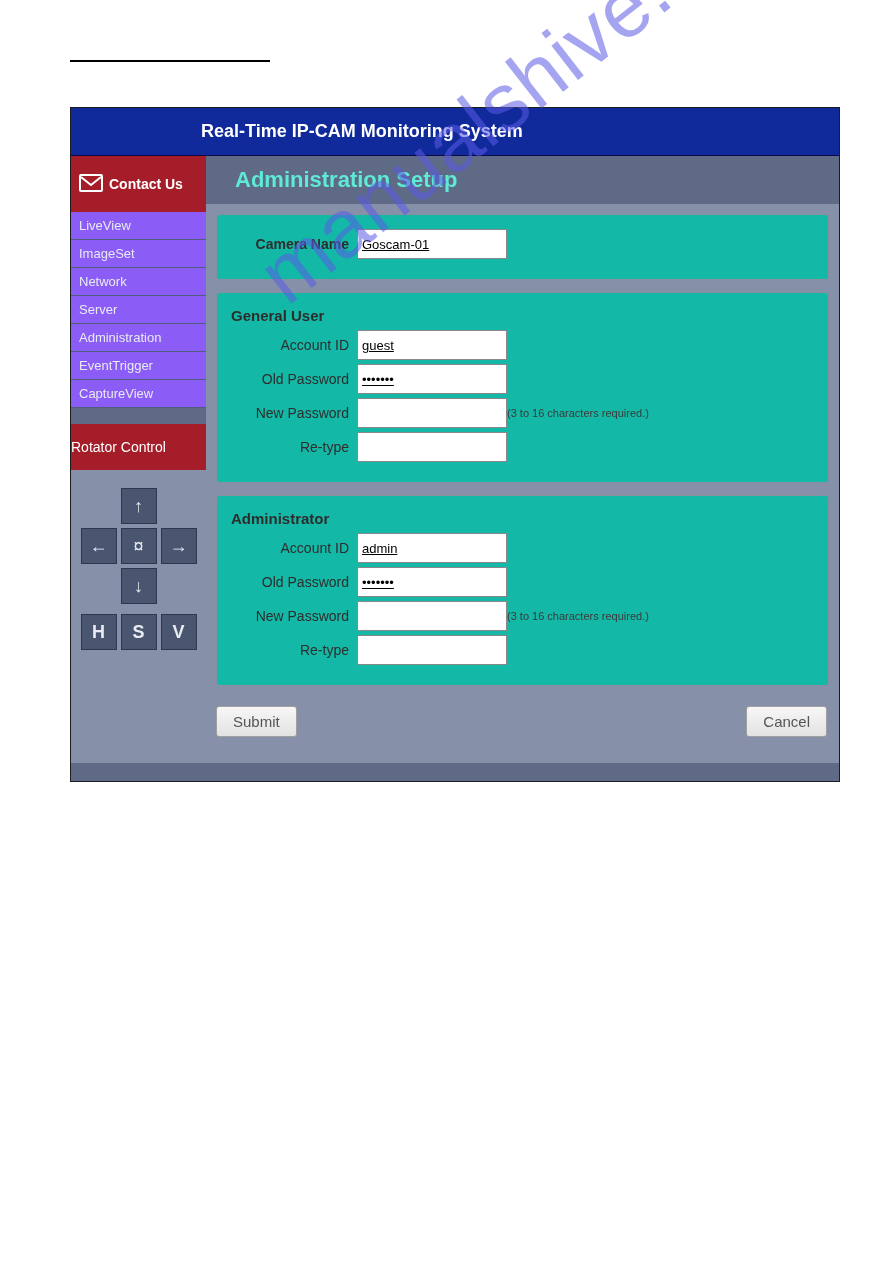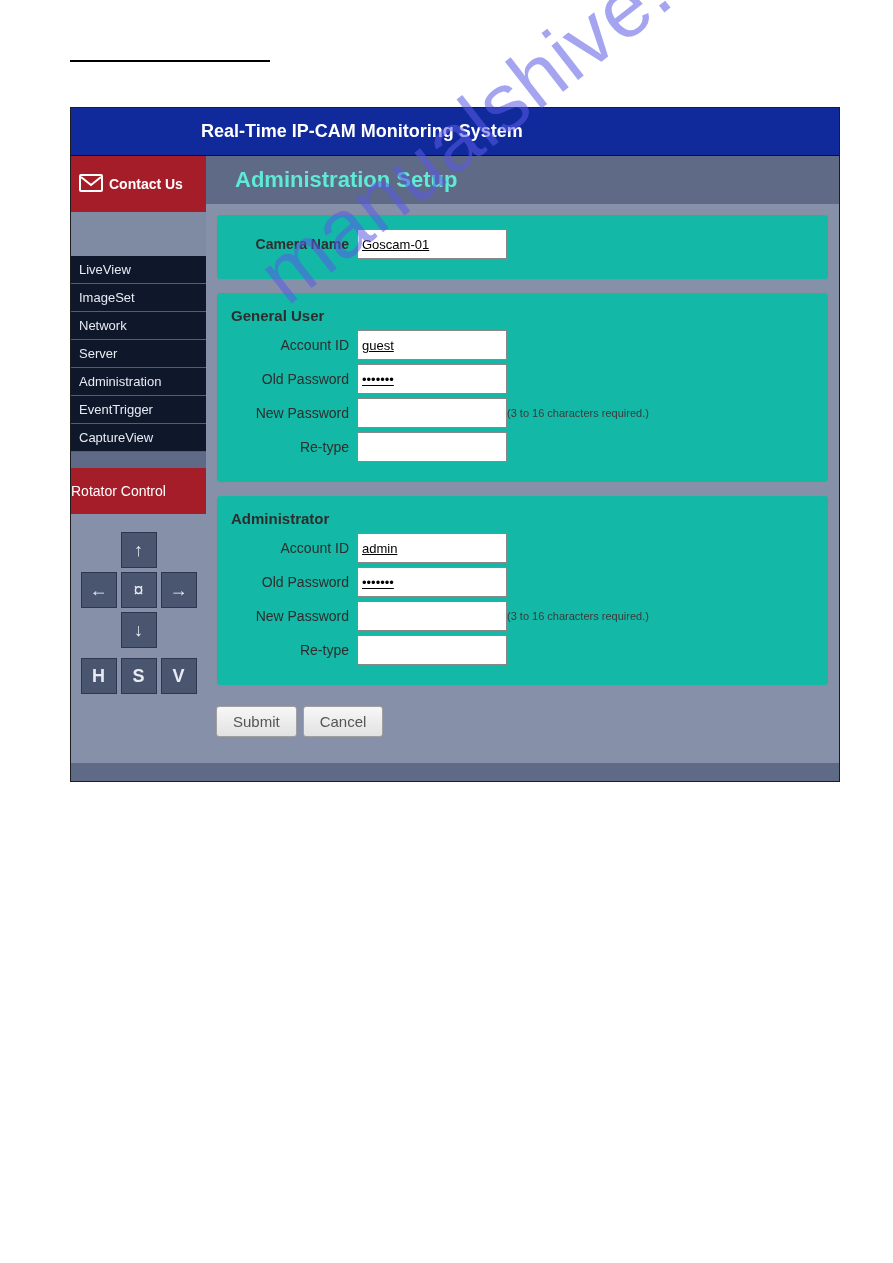--- a/index.html
+++ b/index.html
@@ -53,21 +53,21 @@
     color: #fff;
     height: 56px;
     display: flex;
     align-items: center;
     gap: 6px;
     padding: 0 8px;
     font-weight: bold;
     font-size: 14px;
   }
   .contact-us svg { flex-shrink: 0; }
-  .nav-list { background: #0f172a; margin-top: 44px; }
+  .nav-list { background: #8b5cf6; }
   .nav-item {
     color: #e8ebf2;
     font-size: 13px;
     padding: 6px 8px;
     border-bottom: 1px solid #515d79;
     cursor: pointer;
   }
   .nav-pad { height: 16px; background: #5e6a86; }
   .rotator-header {
     background: #a51d28;
@@ -169,21 +169,21 @@
     padding: 1px 4px;
     margin-right: 0;
     text-decoration: underline;
   }
   .row .hint {
     font-size: 11px;
     color: #3a3a3a;
   }
   .action-row {
     display: flex;
-    justify-content: flex-start;
+    justify-content: space-between;
     gap: 6px;
     padding-right: 2px;
     margin-top: 20px;
   }
   .btn {
     background: linear-gradient(#f7f7f7, #e2e2e2);
     border: 1px solid #a0a0a0;
     border-radius: 3px;
     padding: 6px 16px;
     font-size: 15px;

